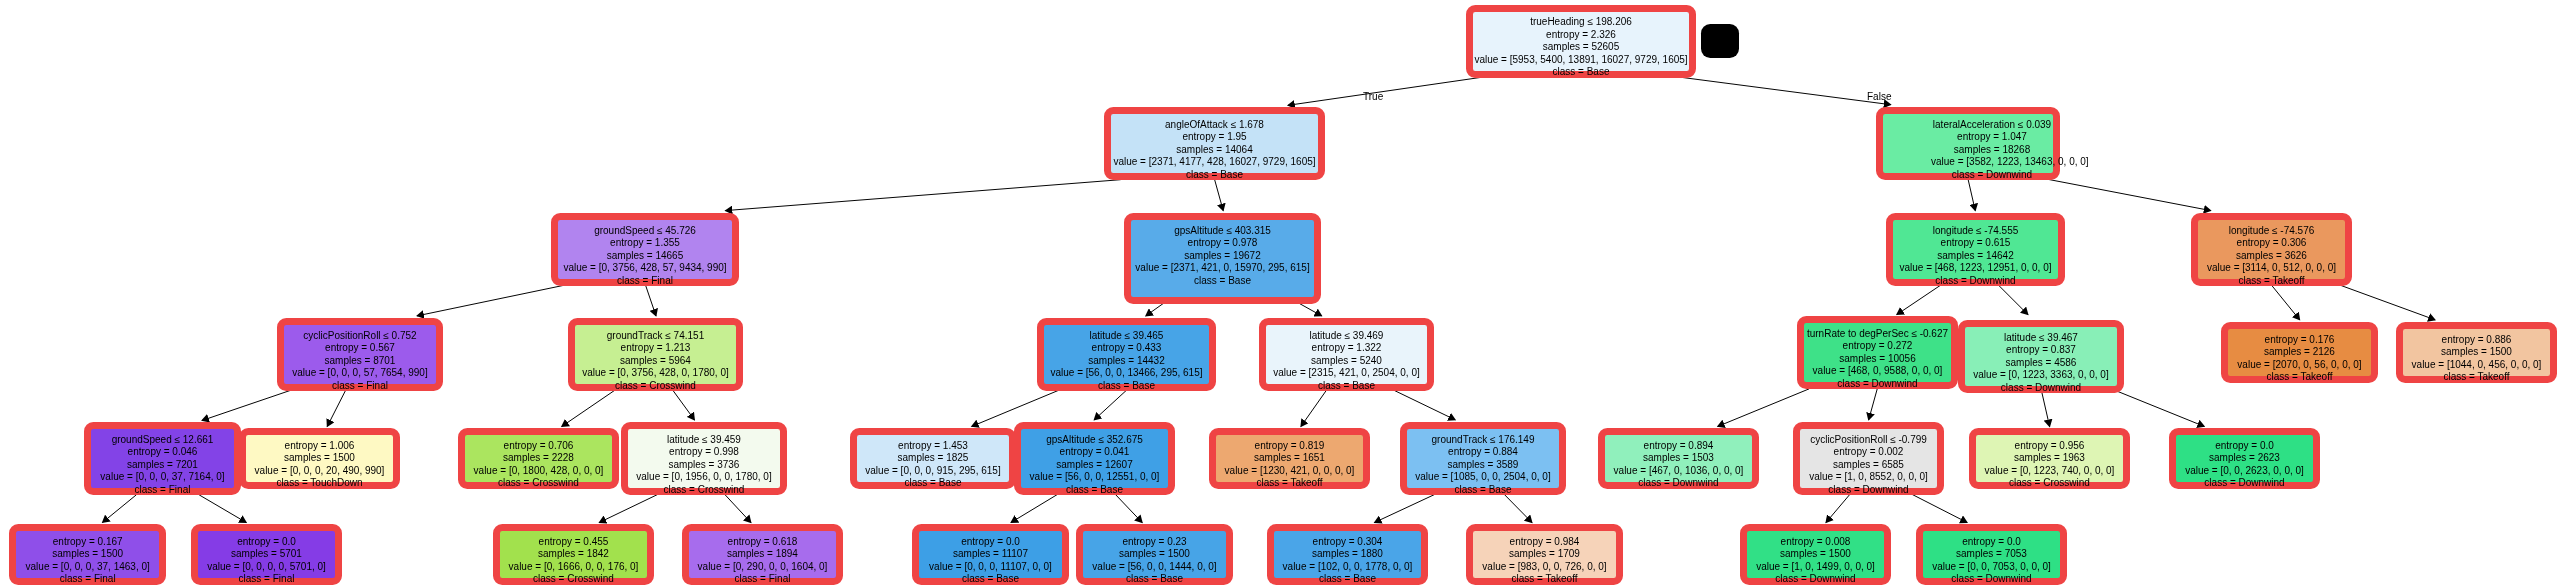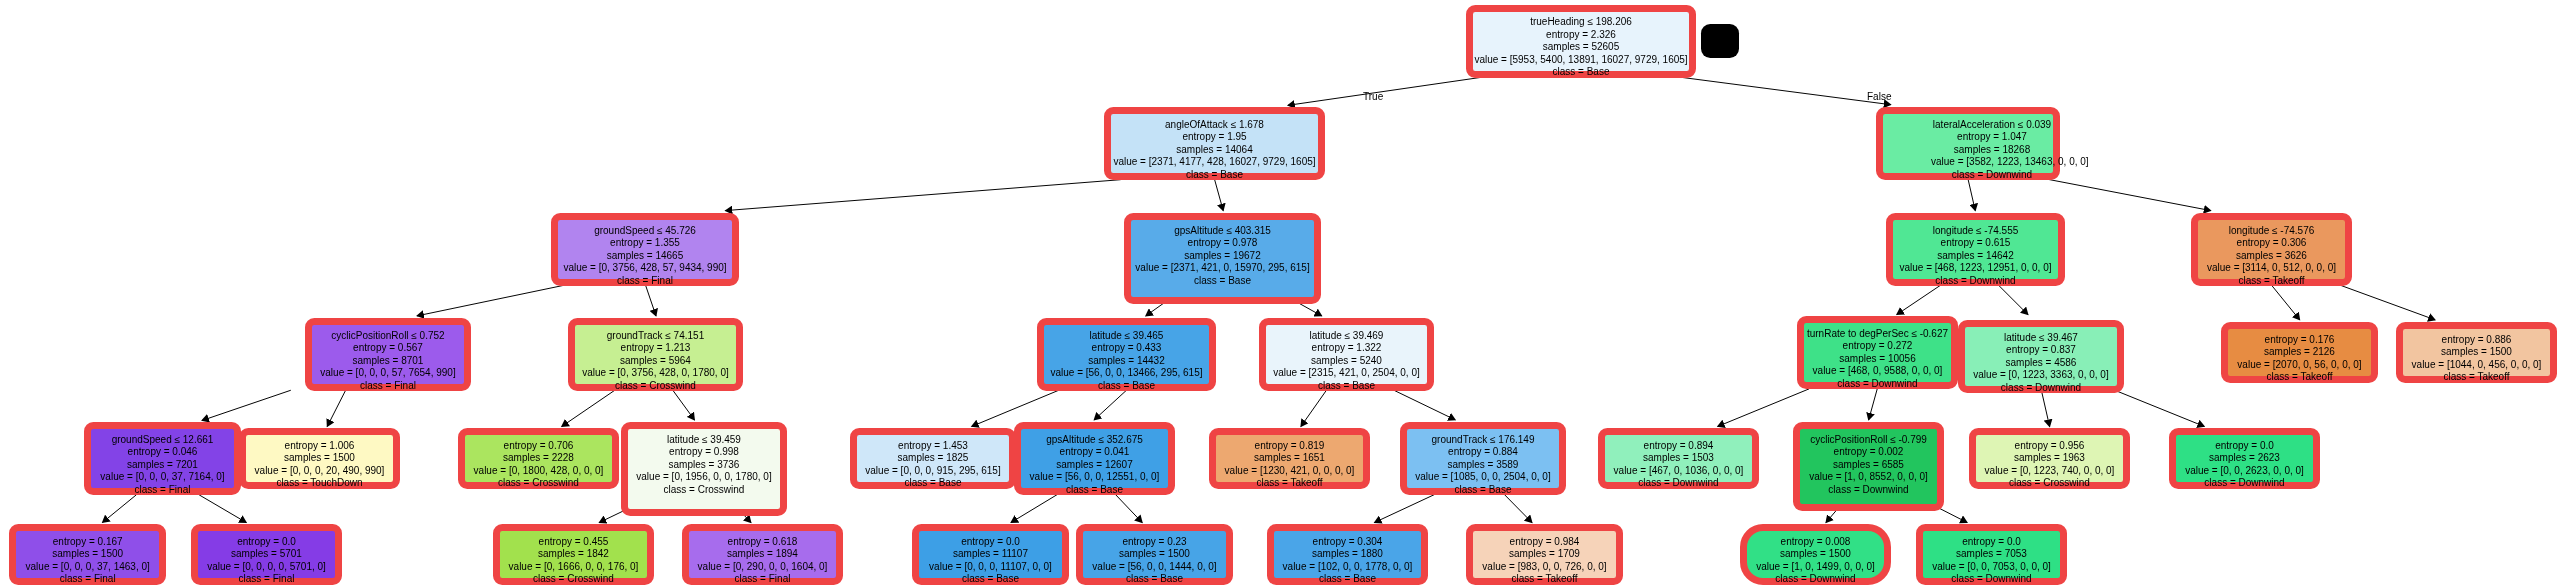--- a/index.html
+++ b/index.html
@@ -109,21 +109,21 @@
       <div class="nline">value = [468, 1223, 12951, 0, 0, 0]</div>
       <div class="nline">class = Downwind</div>
     </div>
     <div class="node" style="left: 2191px; top: 213px; width: 161px; height: 73px; background: rgb(234, 152, 94);">
       <div class="nline">longitude ≤ -74.576</div>
       <div class="nline">entropy = 0.306</div>
       <div class="nline">samples = 3626</div>
       <div class="nline">value = [3114, 0, 512, 0, 0, 0]</div>
       <div class="nline">class = Takeoff</div>
     </div>
-    <div class="node" style="left: 277px; top: 318px; width: 166px; height: 73px; background: rgb(156, 91, 236); margin-left: 28px;">
+    <div class="node" style="left: 277px; top: 318px; width: 166px; height: 73px; background: rgb(156, 91, 236);">
       <div class="nline">cyclicPositionRoll ≤ 0.752</div>
       <div class="nline">entropy = 0.567</div>
       <div class="nline">samples = 8701</div>
       <div class="nline">value = [0, 0, 0, 57, 7654, 990]</div>
       <div class="nline">class = Final</div>
     </div>
     <div class="node" style="left: 568px; top: 318px; width: 175px; height: 73px; background: rgb(198, 239, 146);">
       <div class="nline">groundTrack ≤ 74.151</div>
       <div class="nline">entropy = 1.213</div>
       <div class="nline">samples = 5964</div>
@@ -182,21 +182,21 @@
       <div class="nline">samples = 1500</div>
       <div class="nline">value = [0, 0, 0, 20, 490, 990]</div>
       <div class="nline">class = TouchDown</div>
     </div>
     <div class="node" style="left: 458px; top: 428px; width: 161px; height: 61px; background: rgb(171, 229, 95);">
       <div class="nline">entropy = 0.706</div>
       <div class="nline">samples = 2228</div>
       <div class="nline">value = [0, 1800, 428, 0, 0, 0]</div>
       <div class="nline">class = Crosswind</div>
     </div>
-    <div class="node" style="left: 621px; top: 422px; width: 166px; height: 94px; background: rgb(243, 250, 238);">
+    <div class="node" style="left: 621px; top: 422px; width: 166px; height: 73px; background: rgb(243, 250, 238);">
       <div class="nline">latitude ≤ 39.459</div>
       <div class="nline">entropy = 0.998</div>
       <div class="nline">samples = 3736</div>
       <div class="nline">value = [0, 1956, 0, 0, 1780, 0]</div>
       <div class="nline">class = Crosswind</div>
     </div>
     <div class="node" style="left: 850px; top: 428px; width: 166px; height: 61px; background: rgb(207, 231, 249);">
       <div class="nline">entropy = 1.453</div>
       <div class="nline">samples = 1825</div>
       <div class="nline">value = [0, 0, 0, 915, 295, 615]</div>
@@ -221,21 +221,21 @@
       <div class="nline">samples = 3589</div>
       <div class="nline">value = [1085, 0, 0, 2504, 0, 0]</div>
       <div class="nline">class = Base</div>
     </div>
     <div class="node" style="left: 1598px; top: 428px; width: 161px; height: 61px; background: rgb(144, 240, 188);">
       <div class="nline">entropy = 0.894</div>
       <div class="nline">samples = 1503</div>
       <div class="nline">value = [467, 0, 1036, 0, 0, 0]</div>
       <div class="nline">class = Downwind</div>
     </div>
-    <div class="node" style="left: 1793px; top: 422px; width: 151px; height: 89px; background: #22c55e;">
+    <div class="node" style="left: 1793px; top: 422px; width: 151px; height: 73px; background: #e5e5e5;">
       <div class="nline">cyclicPositionRoll ≤ -0.799</div>
       <div class="nline">entropy = 0.002</div>
       <div class="nline">samples = 6585</div>
       <div class="nline">value = [1, 0, 8552, 0, 0, 0]</div>
       <div class="nline">class = Downwind</div>
     </div>
     <div class="node" style="left: 1969px; top: 428px; width: 161px; height: 61px; background: rgb(222, 245, 180);">
       <div class="nline">entropy = 0.956</div>
       <div class="nline">samples = 1963</div>
       <div class="nline">value = [0, 1223, 740, 0, 0, 0]</div>
@@ -288,21 +288,21 @@
       <div class="nline">samples = 1880</div>
       <div class="nline">value = [102, 0, 0, 1778, 0, 0]</div>
       <div class="nline">class = Base</div>
     </div>
     <div class="node" style="left: 1466px; top: 524px; width: 157px; height: 61px; background: rgb(246, 211, 185);">
       <div class="nline">entropy = 0.984</div>
       <div class="nline">samples = 1709</div>
       <div class="nline">value = [983, 0, 0, 726, 0, 0]</div>
       <div class="nline">class = Takeoff</div>
     </div>
-    <div class="node" style="left: 1740px; top: 524px; width: 151px; height: 61px; background: rgb(49, 224, 134); border-radius: 23px;">
+    <div class="node" style="left: 1740px; top: 524px; width: 151px; height: 61px; background: rgb(49, 224, 134);">
       <div class="nline">entropy = 0.008</div>
       <div class="nline">samples = 1500</div>
       <div class="nline">value = [1, 0, 1499, 0, 0, 0]</div>
       <div class="nline">class = Downwind</div>
     </div>
     <div class="node" style="left: 1916px; top: 524px; width: 151px; height: 61px; background: rgb(46, 224, 133);">
       <div class="nline">entropy = 0.0</div>
       <div class="nline">samples = 7053</div>
       <div class="nline">value = [0, 0, 7053, 0, 0, 0]</div>
       <div class="nline">class = Downwind</div>

